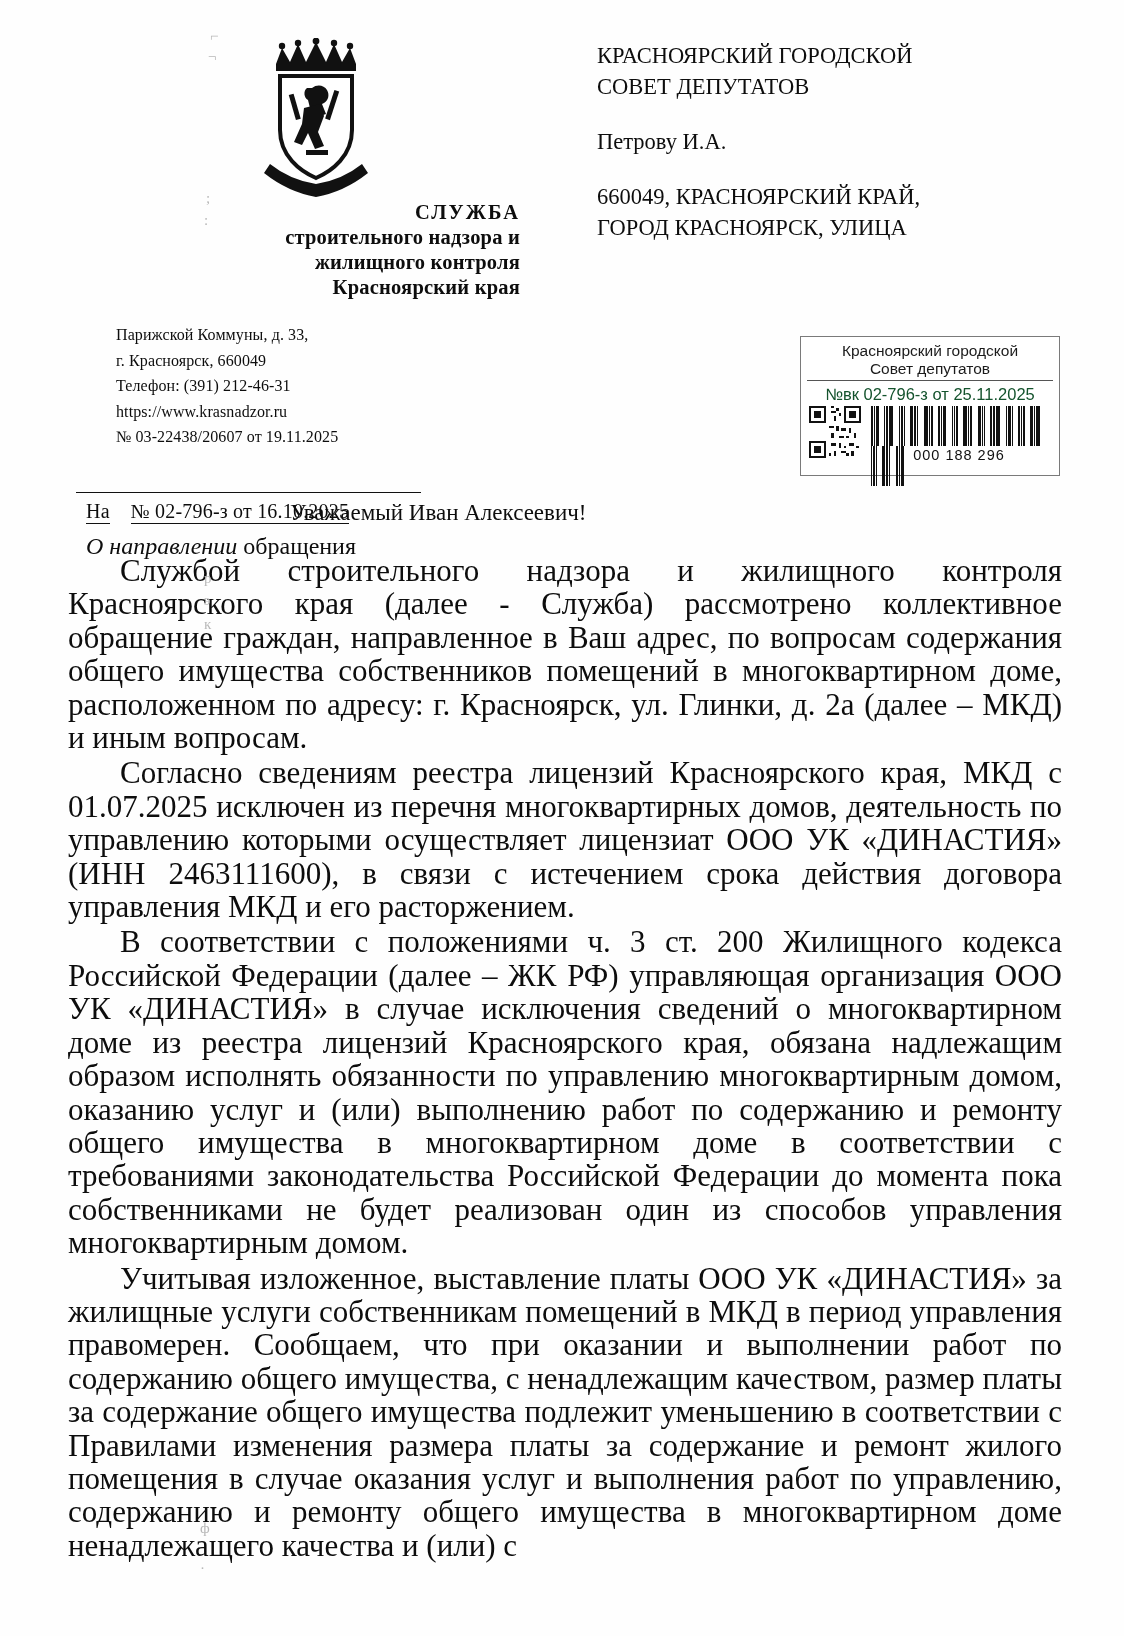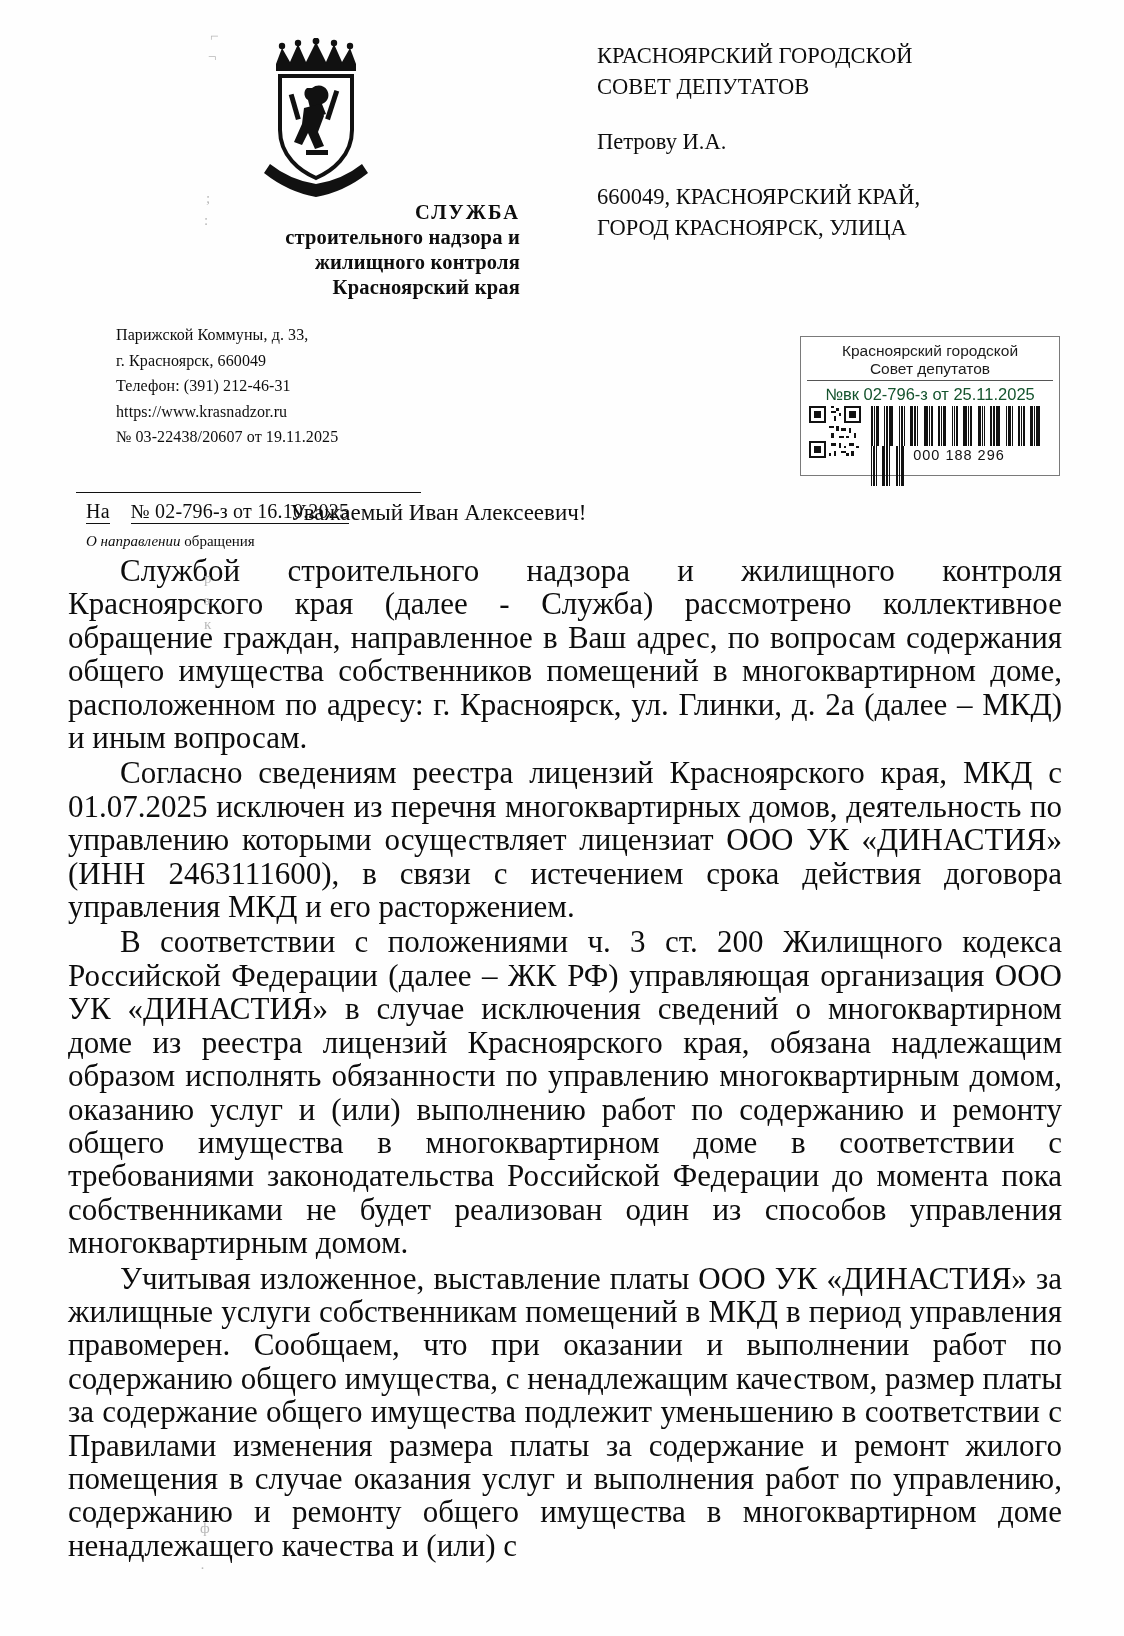--- a/index.html
+++ b/index.html
@@ -77,21 +77,21 @@
     letter-spacing: 0.2px;
   }
   .ref-line .under {
     border-bottom: 1px solid #111;
     padding-bottom: 1px;
   }
   .subject {
     position: absolute;
     left: 86px;
     top: 533px;
-    font-size: 15px;
+    font-size: 24px;
   }
   .subject i { font-style: italic; }
 
   
   .addressee {
     position: absolute;
     left: 597px;
     top: 40px;
     width: 470px;
     font-size: 22.5px;

